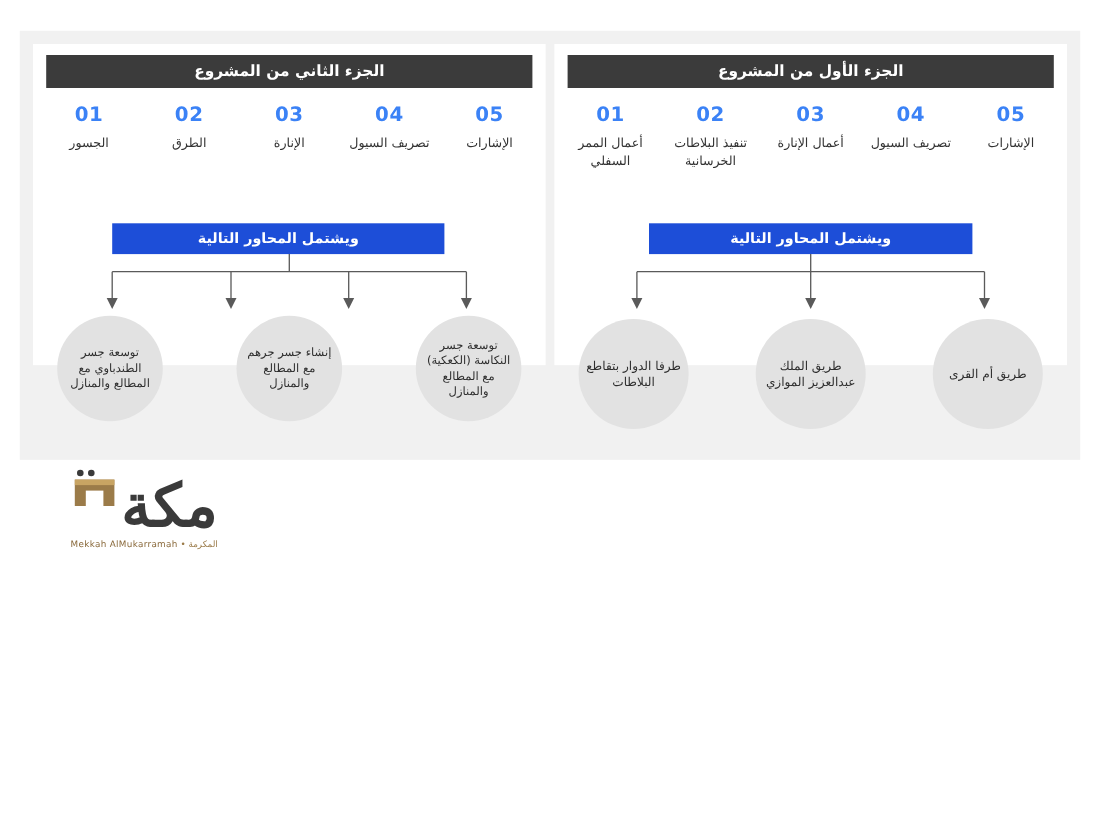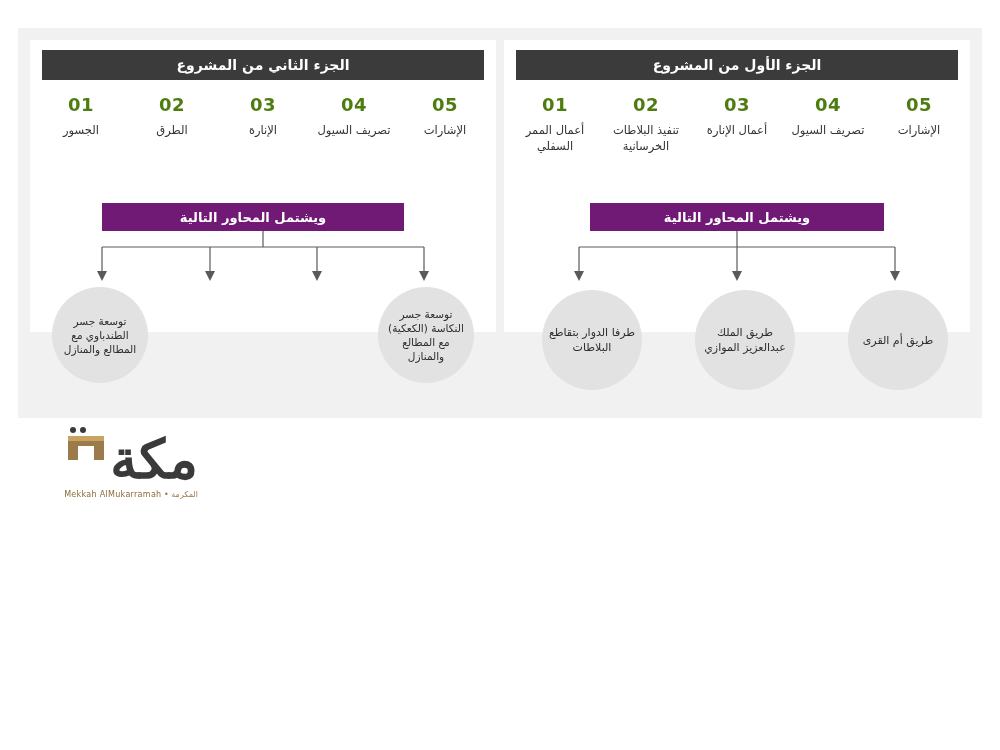--- a/index.html
+++ b/index.html
@@ -59,37 +59,37 @@
     display: flex;
     flex-direction: row;
     justify-content: space-between;
     align-items: flex-start;
   }
   .step {
     width: 86px;
     text-align: center;
   }
   .step-num {
-    color: #4d7c0f;
+    color: #3b82f6;
     font-size: 18px;
     font-weight: bold;
     line-height: 26px;
     letter-spacing: 0.5px;
   }
   .step-label {
     margin-top: 4px;
     color: #333333;
     font-size: 11.5px;
     line-height: 16px;
   }
 
   .axes-header {
     position: absolute;
     height: 28px;
-    background: #701a75;
+    background: #1d4ed8;
     color: #ffffff;
     font-size: 13px;
     font-weight: bold;
     display: flex;
     align-items: center;
     justify-content: center;
   }
   .connector-svg {
     position: absolute;
     left: 0;
@@ -197,21 +197,21 @@
           <line x1="233" y1="207" x2="233" y2="232"></line>
           <line x1="391" y1="207" x2="391" y2="232"></line>
         </g>
         <g fill="#5a5a5a">
           <polygon points="75,241 70,231 80,231"></polygon>
           <polygon points="233,241 228,231 238,231"></polygon>
           <polygon points="391,241 386,231 396,231"></polygon>
         </g>
       </svg>
 
-      <div class="circles" style="left:38px; right:22px; top:250px;">
+      <div class="circles" style="left:22px; right:22px; top:250px;">
         <div class="bubble bubble-xl">طريق أم القرى</div>
         <div class="bubble bubble-xl">طريق الملك عبدالعزيز الموازي</div>
         <div class="bubble bubble-xl">طرفا الدوار بتقاطع البلاطات</div>
       </div>
     </div>
 
     <div class="panel panel-left">
       <div class="panel-header">الجزء الثاني من المشروع</div>
 
       <div class="steps" style="top:52px;">
@@ -251,20 +251,21 @@
         <g fill="#5a5a5a">
           <polygon points="72,241 67,231 77,231"></polygon>
           <polygon points="180,241 175,231 185,231"></polygon>
           <polygon points="287,241 282,231 292,231"></polygon>
           <polygon points="394,241 389,231 399,231"></polygon>
         </g>
       </svg>
 
       <div class="circles" style="left:22px; right:22px; top:247px;">
         <div class="bubble bubble-lg">توسعة جسر النكاسة (الكعكية) مع المطالع والمنازل</div>
+        <div class="bubble bubble-lg">إنشاء جسر جرهم مع المطالع والمنازل</div>
         <div class="bubble bubble-lg">توسعة جسر الطندباوي مع المطالع والمنازل</div>
       </div>
     </div>
 
   </div>
 
   <div class="logo">
     <svg class="logo-mark" viewBox="0 0 44 34">
       <rect x="4" y="10" width="36" height="24" fill="#9b7b49"></rect>
       <rect x="4" y="10" width="36" height="5" fill="#c8a463"></rect>

